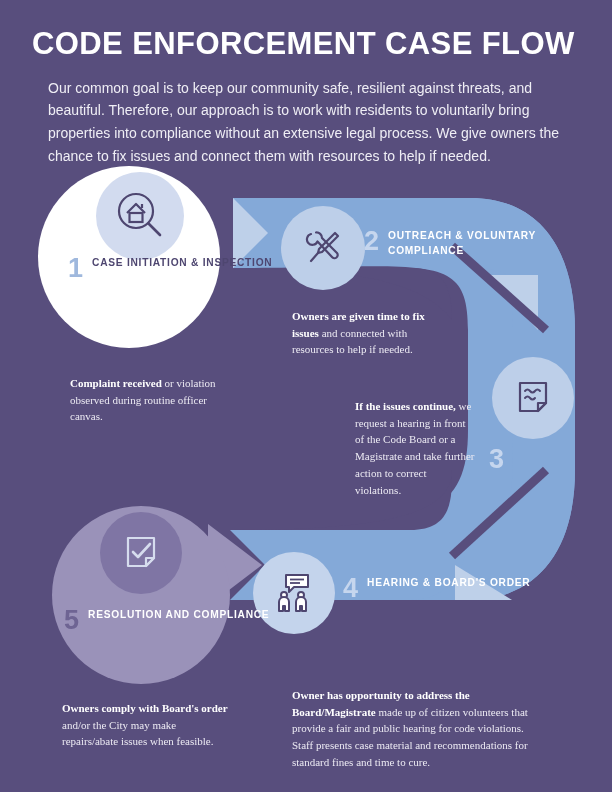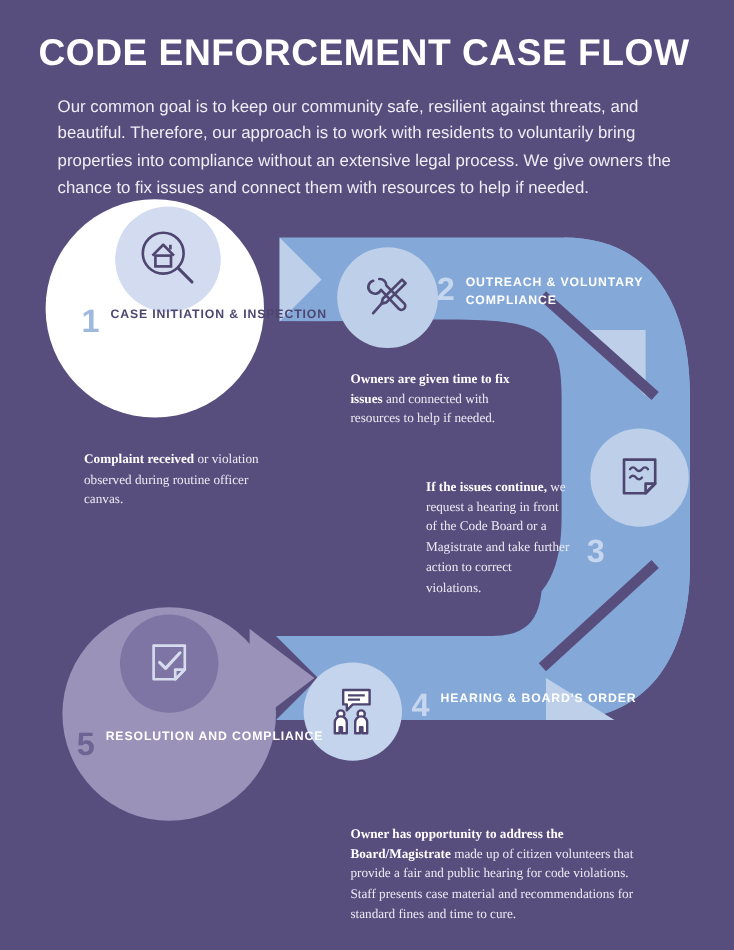--- a/index.html
+++ b/index.html
@@ -269,14 +269,17 @@
     <svg width="44" height="44" viewBox="0 0 44 44">
       <path d="M9,7 H35 V27 L27,35 H9 Z" fill="none" stroke="#d6dcee" stroke-width="2.2" stroke-linejoin="round"></path>
       <path d="M27,35 V27 H35 Z" fill="none" stroke="#d6dcee" stroke-width="2.2" stroke-linejoin="round"></path>
       <path d="M14,21 l5,5 12,-13" fill="none" stroke="#d6dcee" stroke-width="2.6" stroke-linecap="round" stroke-linejoin="round"></path>
     </svg>
   </div>
   <div class="steplabel label-5">
     <span class="stepnum">5</span>
     <span class="steptitle">RESOLUTION AND COMPLIANCE</span>
   </div>
+  <div class="blurb blurb-5">
+    <b>Owners comply with Board's order</b><span> and/or the City may make repairs/abate issues when feasible.</span>
+  </div>
 
 </div>
 
 </body></html>

